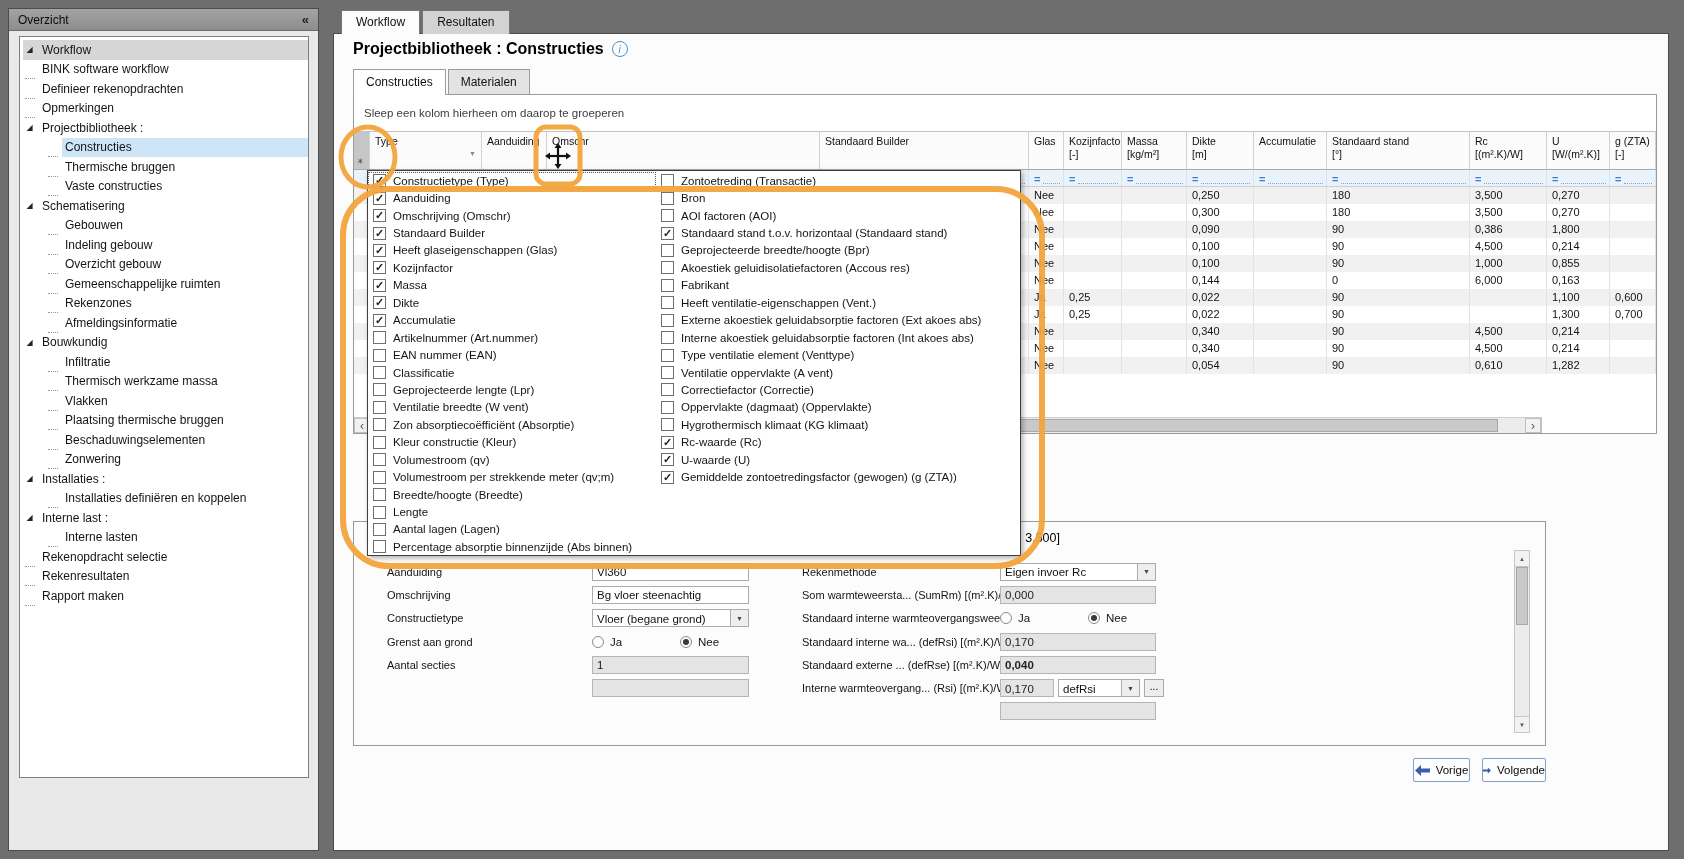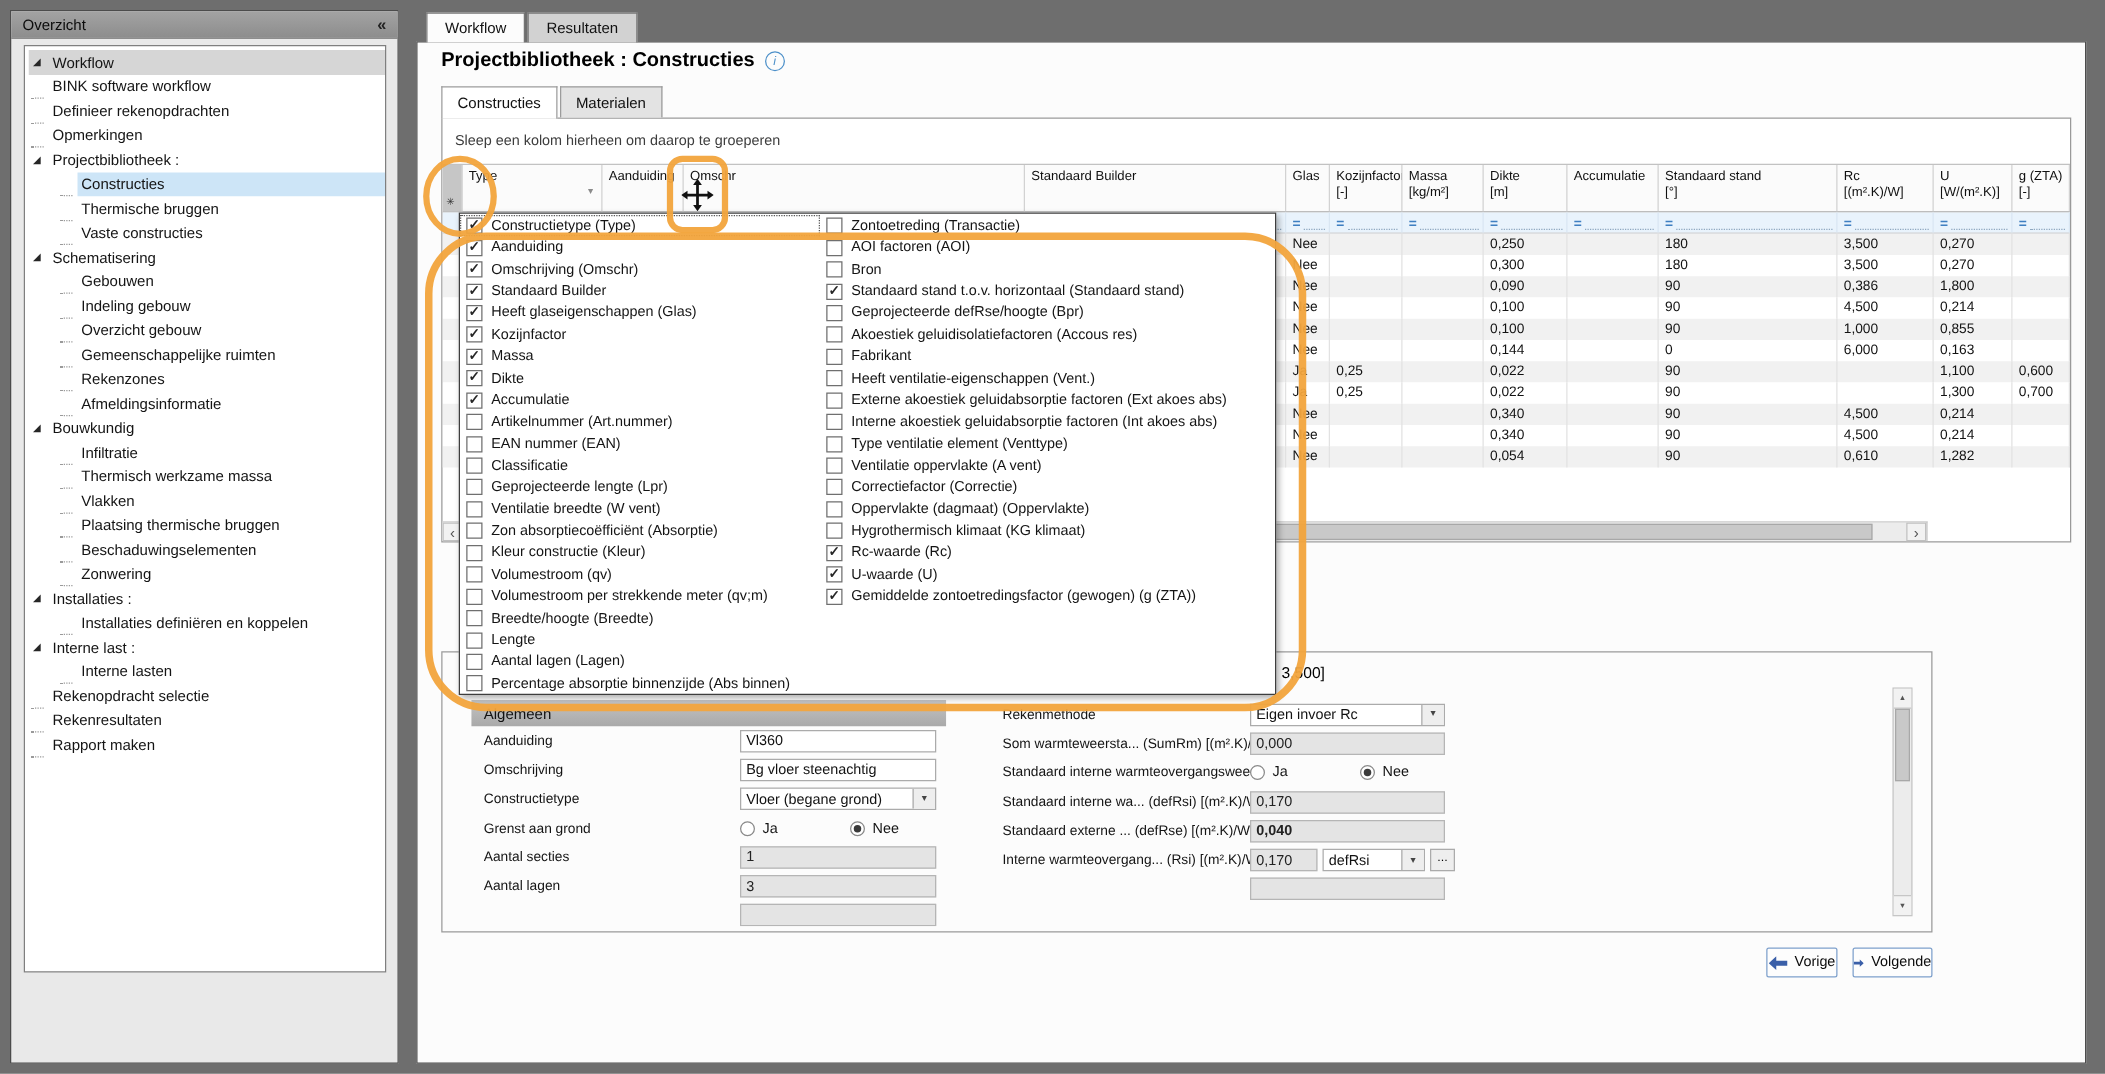--- a/index.html
+++ b/index.html
@@ -687,33 +687,33 @@
             <span>Percentage absorptie binnenzijde (Abs binnen)</span>
           </div>
         </div>
       <div class="chcol right" id="chright">
           <div class="chitem">
             <span class="cbx"></span>
             <span>Zontoetreding (Transactie)</span>
           </div>
           <div class="chitem">
             <span class="cbx"></span>
+            <span>Bron</span>
+          </div>
+          <div class="chitem">
+            <span class="cbx"></span>
             <span>AOI factoren (AOI)</span>
           </div>
           <div class="chitem">
-            <span class="cbx"></span>
-            <span>Bron</span>
-          </div>
-          <div class="chitem">
             <span class="cbx">✓</span>
             <span>Standaard stand t.o.v. horizontaal (Standaard stand)</span>
           </div>
           <div class="chitem">
             <span class="cbx"></span>
-            <span>Geprojecteerde defRse/hoogte (Bpr)</span>
+            <span>Geprojecteerde breedte/hoogte (Bpr)</span>
           </div>
           <div class="chitem">
             <span class="cbx"></span>
             <span>Akoestiek geluidisolatiefactoren (Accous res)</span>
           </div>
           <div class="chitem">
             <span class="cbx"></span>
             <span>Fabrikant</span>
           </div>
           <div class="chitem">
@@ -759,21 +759,20 @@
           <div class="chitem">
             <span class="cbx">✓</span>
             <span>Gemiddelde zontoetredingsfactor (gewogen) (g (ZTA))</span>
           </div>
         </div>
     </div>
 
     <div class="detail-box">
       <div class="detail-title">Vl360 (Bg vloer steenachtig) [Rc: 3,500]</div>
       <div class="group" id="grp-alg">
-        <div class="ghdr">Algemeen</div>
         <div id="alg-rows">
             <div class="frow">
               <span class="flabel" style="width: 205px;">Aanduiding</span>
               <div class="tfield" style="flex: 1 1 0%;">Vl360</div>
             </div>
             <div class="frow">
               <span class="flabel" style="width: 205px;">Omschrijving</span>
               <div class="tfield" style="flex: 1 1 0%;">Bg vloer steenachtig</div>
             </div>
             <div class="frow">
@@ -792,24 +791,20 @@
                 </span>
                 <span class="ropt">
                   <span class="radio rsel"></span>
                   <span>Nee</span>
                 </span>
               </div>
             </div>
             <div class="frow">
               <span class="flabel" style="width: 205px;">Aantal secties</span>
               <div class="tfield dfield" style="flex: 1 1 0%;">1</div>
-            </div>
-            <div class="frow">
-              <span class="flabel" style="width: 205px;">Aantal lagen</span>
-              <div class="tfield dfield" style="flex: 1 1 0%;">3</div>
             </div>
             <div class="frow">
               <span class="flabel" style="width: 205px;"></span>
               <div class="tfield dfield" style="flex: 1 1 0%;"></div>
             </div>
           </div>
       </div>
       <div class="group" id="grp-th">
         <div id="th-rows">
             <div class="frow">

